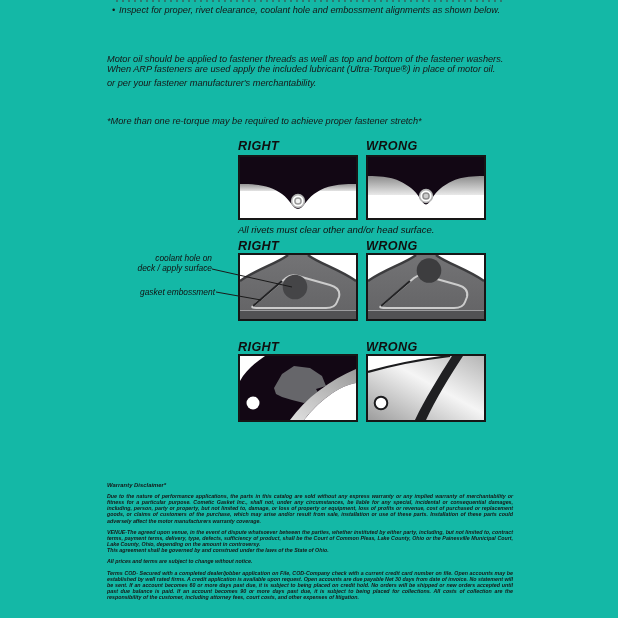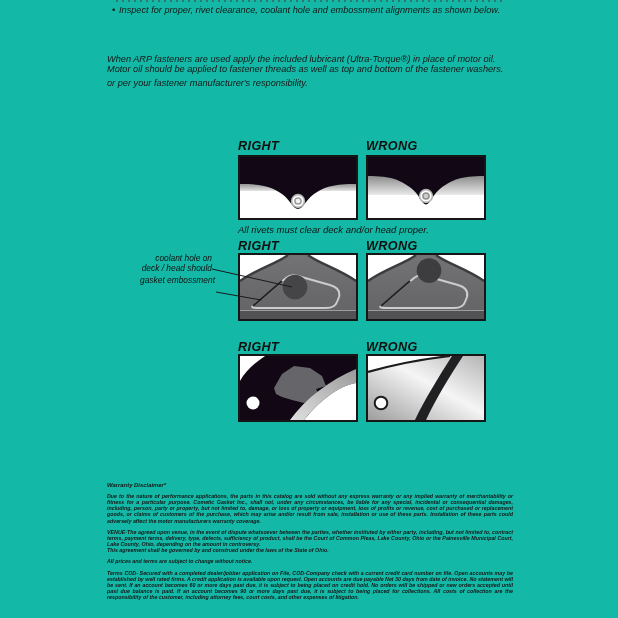--- a/index.html
+++ b/index.html
@@ -27,28 +27,29 @@
 <div class="page">
 
   <div class="abs clip-strip" style="left:116px;top:0;width:388px;"></div>
 
   <div class="abs body-line" style="left:112px;top:6px;">
     <span class="bullet">•</span><span>Inspect for proper, rivet clearance, coolant hole and embossment alignments as shown below.</span>
   </div>
 
 
   <div class="abs" style="left:107px;top:55px;">
+    <div class="body-line">Motor oil should be applied to fastener threads as well as top and bottom of the fastener washers.</div>
     <div class="body-line">When ARP fasteners are used apply the included lubricant (Ultra-Torque®) in place of motor oil.</div>
-    <div class="body-line">Motor oil should be applied to fastener threads as well as top and bottom of the fastener washers.</div>
   </div>
 
   <div class="abs" style="left:107px;top:79px;">
-    <div class="body-line">or per your fastener manufacturer's responsibility.</div>
+    <div class="body-line">or per your fastener manufacturer's merchantability.</div>
   </div>
 
+  <div class="abs note-line" style="left:107px;top:116px;">*More than one re-torque may be required to achieve proper fastener stretch*</div>
 
   <div class="abs dg-label" style="left:238px;top:139px;">RIGHT</div>
   <div class="abs dg-label" style="left:366px;top:139px;">WRONG</div>
 
   <div class="abs dg-box" style="left:238px;top:155px;">
     <svg width="116" height="61" viewBox="0 0 116 61">
       <defs>
         <linearGradient id="f1r-g" x1="0" y1="0" x2="0" y2="1">
           <stop offset="0" stop-color="#949494"></stop>
             <stop offset="1" stop-color="#e4e4e4"></stop>
@@ -74,30 +75,30 @@
       <rect width="116" height="61" fill="#ffffff"></rect>
       <rect y="19" width="116" height="19" fill="url(#f1w-g)"></rect>
       <rect y="38" width="116" height="23" fill="#ffffff"></rect>
       <path d="M0,0 H116 V19 C92,19 84,23 73,31 C65,37 62,47.5 58,47.5 C54,47.5 51,37 43,31 C32,23 24,19 0,19 Z" fill="#120714"></path>
       <circle cx="58" cy="39" r="7.2" fill="#b3b3b3"></circle>
       <circle cx="58" cy="39" r="5.6" fill="#ffffff"></circle>
       <circle cx="58" cy="39" r="3.1" fill="#cccccc" stroke="#8f8f8f" stroke-width="1.5"></circle>
     </svg>
   </div>
 
-  <div class="abs dg-caption" style="left:238px;top:224px;white-space:nowrap;">All rivets must clear deck and/or head proper.</div>
+  <div class="abs dg-caption" style="left:238px;top:224px;white-space:nowrap;">All rivets must clear other and/or head surface.</div>
 
   <div class="abs dg-label" style="left:238px;top:239px;">RIGHT</div>
   <div class="abs dg-label" style="left:366px;top:239px;">WRONG</div>
 
   <div class="abs ann-label" style="left:96px;top:254px;width:116px;">
     <div>coolant hole on</div>
-    <div>deck / head should</div>
+    <div>deck / apply surface</div>
   </div>
-  <div class="abs ann-label" style="left:96px;top:276px;width:119px;">gasket embossment</div>
+  <div class="abs ann-label" style="left:96px;top:288px;width:119px;">gasket embossment</div>
 
   <div class="abs dg-box" style="left:238px;top:253px;">
     <svg width="116" height="64" viewBox="0 0 116 64">
       <defs>
         <linearGradient id="f2r-g" x1="0" y1="0" x2="0" y2="1">
           <stop offset="0" stop-color="#737375"></stop>
             <stop offset="1" stop-color="#636365"></stop>
         </linearGradient>
       </defs>
       <rect width="116" height="64" fill="#ffffff"></rect>

